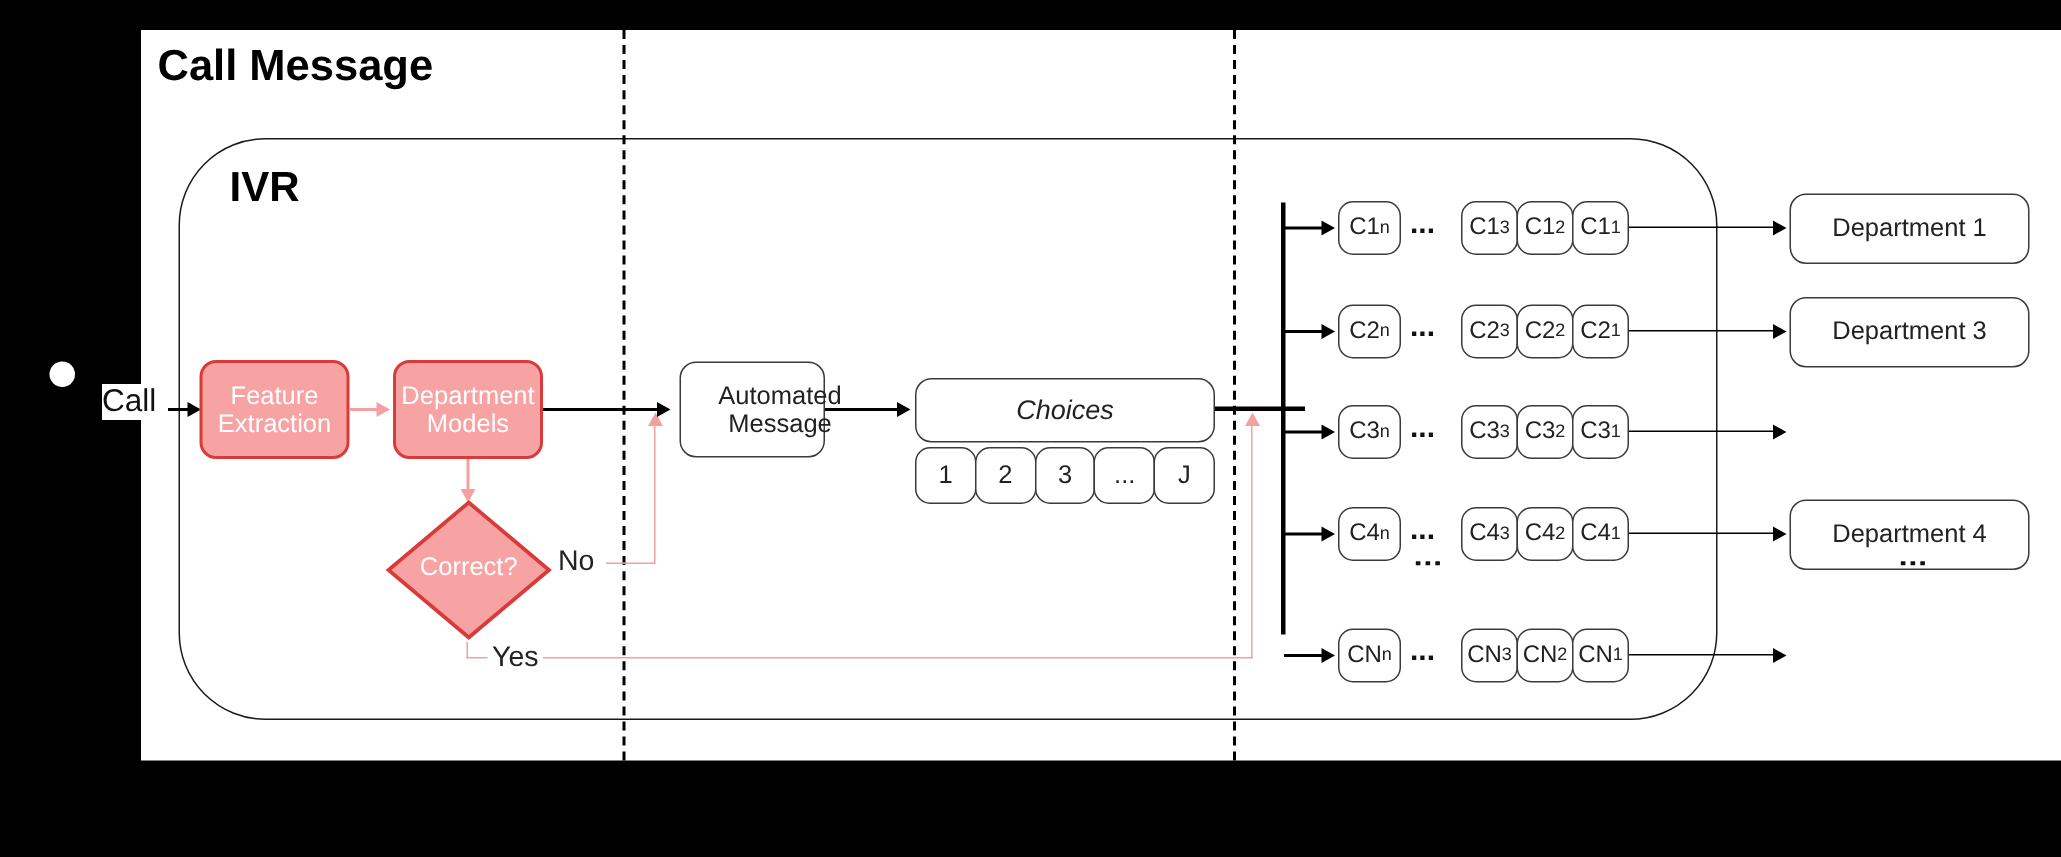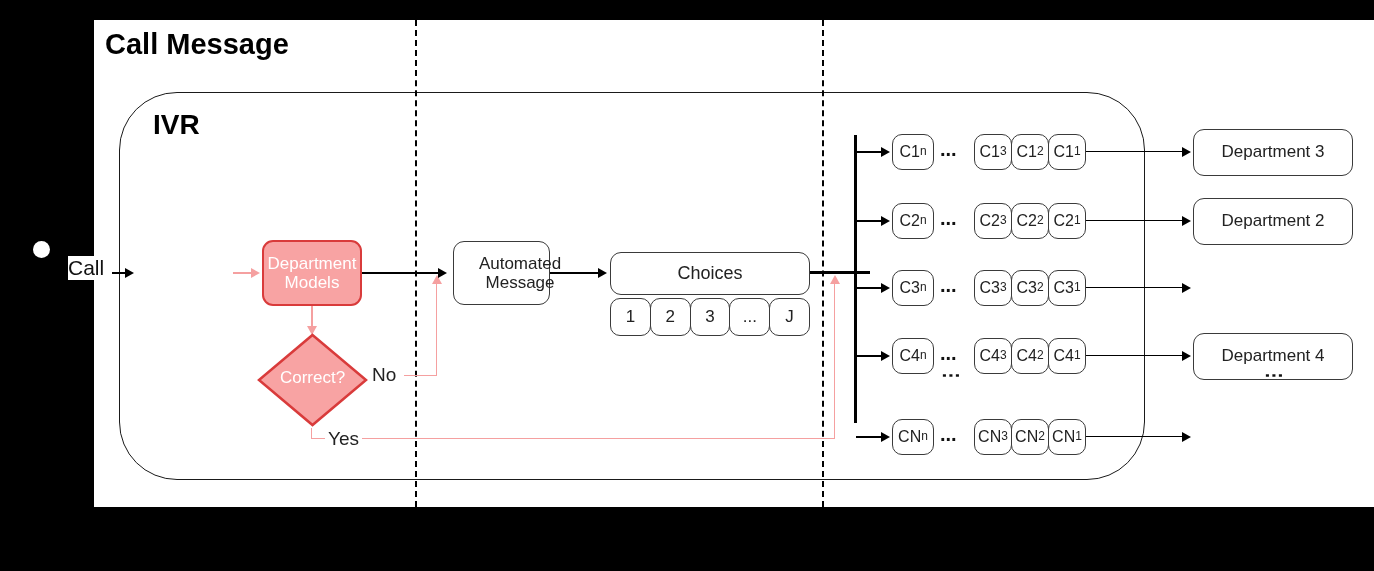--- a/index.html
+++ b/index.html
@@ -151,20 +151,22 @@
 
   <div class="dashed-v" style="left:415px; top:20px; height:487px;"></div>
   <div class="dashed-v" style="left:822px; top:20px; height:487px;"></div>
 
   <div class="start-dot" style="left:33px; top:241px; width:17px; height:17px;"></div>
   <div class="call-label" style="left:68px; top:256px; font-size:21px;">Call</div>
 
   <div class="ln h" style="left:112px; top:272px; width:19px; height:2px;"></div>
   <div class="arrow-r" style="left:125px; top:268px;"></div>
 
+  <div class="node pink" style="left:133px; top:240px; width:100px; height:66px; font-size:17px;">Feature
+Extraction</div>
 
   <div class="ln h pink" style="left:233px; top:272px; width:22px; height:2px;"></div>
   <div class="arrow-r pink" style="left:251px; top:268px;"></div>
 
   <div class="node pink" style="left:262px; top:240px; width:100px; height:66px; font-size:17px;">Department
 Models</div>
 
   <div class="ln v pink" style="left:311px; top:306px; width:2px; height:25px;"></div>
   <div class="arrow-d" style="left:307px; top:326px;"></div>
 
@@ -190,21 +192,21 @@
 
   <div class="ln h" style="left:362px; top:272px; width:78px; height:2px;"></div>
   <div class="arrow-r" style="left:438px; top:268px;"></div>
 
   <div class="node" style="left:453px; top:241px; width:97px; height:64px; font-size:17px;padding-left:37px;">Automated
 Message</div>
 
   <div class="ln h" style="left:550px; top:272px; width:50px; height:2px;"></div>
   <div class="arrow-r" style="left:598px; top:268px;"></div>
 
-  <div class="node" style="left:610px; top:252px; width:200px; height:43px; font-size:18px;">Choices</div>
+  <div class="node" style="left:610px; top:252px; width:200px; height:43px; font-size:18px;font-style:italic;">Choices</div>
   <div style="position:absolute; left:610px; top:298px; width:200px; height:38px; display:flex;">
       <div class="node" style="position: relative; left: 0px; top: 0px; flex: 1 1 0px; height: 38px; font-size: 17px; border-radius: 10px; margin-left: 0px;">1</div>
       <div class="node" style="position: relative; left: 0px; top: 0px; flex: 1 1 0px; height: 38px; font-size: 17px; border-radius: 10px; margin-left: -1px;">2</div>
       <div class="node" style="position: relative; left: 0px; top: 0px; flex: 1 1 0px; height: 38px; font-size: 17px; border-radius: 10px; margin-left: -1px;">3</div>
       <div class="node" style="position: relative; left: 0px; top: 0px; flex: 1 1 0px; height: 38px; font-size: 17px; border-radius: 10px; margin-left: -1px;">...</div>
       <div class="node" style="position: relative; left: 0px; top: 0px; flex: 1 1 0px; height: 38px; font-size: 17px; border-radius: 10px; margin-left: -1px;">J</div>
     </div>
 
   <div class="ln h" style="left:810px; top:271px; width:60px; height:3px;"></div>
 
@@ -213,31 +215,31 @@
   <div style="position:absolute; left:0; top:16px; width:1148px; height:571px;">
       <div class="ln h" style="left: 856px; top: 135px; width: 26px; height: 2px;"></div>
       <div class="arrow-r" style="left: 881px; top: 131px;"></div>
       <div class="node" style="left: 892px; top: 118px; width: 42px; height: 36px; font-size: 16px; border-radius: 10px;"><span>C1</span><sub style="font-size: 12px;">n</sub></div>
       <div class="hdots" style="left: 940px; top: 123px; font-size: 20px;">...</div>
       <div class="node" style="left: 974px; top: 118px; width: 38px; height: 36px; font-size: 16px; border-radius: 10px;"><span>C1</span><sub style="font-size: 12px;">3</sub></div>
       <div class="node" style="left: 1011px; top: 118px; width: 38px; height: 36px; font-size: 16px; border-radius: 10px;"><span>C1</span><sub style="font-size: 12px;">2</sub></div>
       <div class="node" style="left: 1048px; top: 118px; width: 38px; height: 36px; font-size: 16px; border-radius: 10px;"><span>C1</span><sub style="font-size: 12px;">1</sub></div>
       <div class="ln h" style="left: 1086px; top: 135px; width: 97px; height: 1px;"></div>
       <div class="arrow-r" style="left: 1182px; top: 131px;"></div>
-      <div class="node" style="left: 1193px; top: 112.5px; width: 160px; height: 47px; font-size: 17px; border-radius: 11px;">Department 3</div>
+      <div class="node" style="left: 1193px; top: 112.5px; width: 160px; height: 47px; font-size: 17px; border-radius: 11px;">Department 1</div>
       <div class="ln h" style="left: 856px; top: 204px; width: 26px; height: 2px;"></div>
       <div class="arrow-r" style="left: 881px; top: 200px;"></div>
       <div class="node" style="left: 892px; top: 187px; width: 42px; height: 36px; font-size: 16px; border-radius: 10px;"><span>C2</span><sub style="font-size: 12px;">n</sub></div>
       <div class="hdots" style="left: 940px; top: 192px; font-size: 20px;">...</div>
       <div class="node" style="left: 974px; top: 187px; width: 38px; height: 36px; font-size: 16px; border-radius: 10px;"><span>C2</span><sub style="font-size: 12px;">3</sub></div>
       <div class="node" style="left: 1011px; top: 187px; width: 38px; height: 36px; font-size: 16px; border-radius: 10px;"><span>C2</span><sub style="font-size: 12px;">2</sub></div>
       <div class="node" style="left: 1048px; top: 187px; width: 38px; height: 36px; font-size: 16px; border-radius: 10px;"><span>C2</span><sub style="font-size: 12px;">1</sub></div>
       <div class="ln h" style="left: 1086px; top: 204px; width: 97px; height: 1px;"></div>
       <div class="arrow-r" style="left: 1182px; top: 200px;"></div>
-      <div class="node" style="left: 1193px; top: 181.5px; width: 160px; height: 47px; font-size: 17px; border-radius: 11px;">Department 2</div>
+      <div class="node" style="left: 1193px; top: 181.5px; width: 160px; height: 47px; font-size: 17px; border-radius: 11px;">Department 3</div>
       <div class="ln h" style="left: 856px; top: 271px; width: 26px; height: 2px;"></div>
       <div class="arrow-r" style="left: 881px; top: 267px;"></div>
       <div class="node" style="left: 892px; top: 254px; width: 42px; height: 36px; font-size: 16px; border-radius: 10px;"><span>C3</span><sub style="font-size: 12px;">n</sub></div>
       <div class="hdots" style="left: 940px; top: 259px; font-size: 20px;">...</div>
       <div class="node" style="left: 974px; top: 254px; width: 38px; height: 36px; font-size: 16px; border-radius: 10px;"><span>C3</span><sub style="font-size: 12px;">3</sub></div>
       <div class="node" style="left: 1011px; top: 254px; width: 38px; height: 36px; font-size: 16px; border-radius: 10px;"><span>C3</span><sub style="font-size: 12px;">2</sub></div>
       <div class="node" style="left: 1048px; top: 254px; width: 38px; height: 36px; font-size: 16px; border-radius: 10px;"><span>C3</span><sub style="font-size: 12px;">1</sub></div>
       <div class="ln h" style="left: 1086px; top: 271px; width: 97px; height: 1px;"></div>
       <div class="arrow-r" style="left: 1182px; top: 267px;"></div>
       <div class="ln h" style="left: 856px; top: 339px; width: 26px; height: 2px;"></div>

